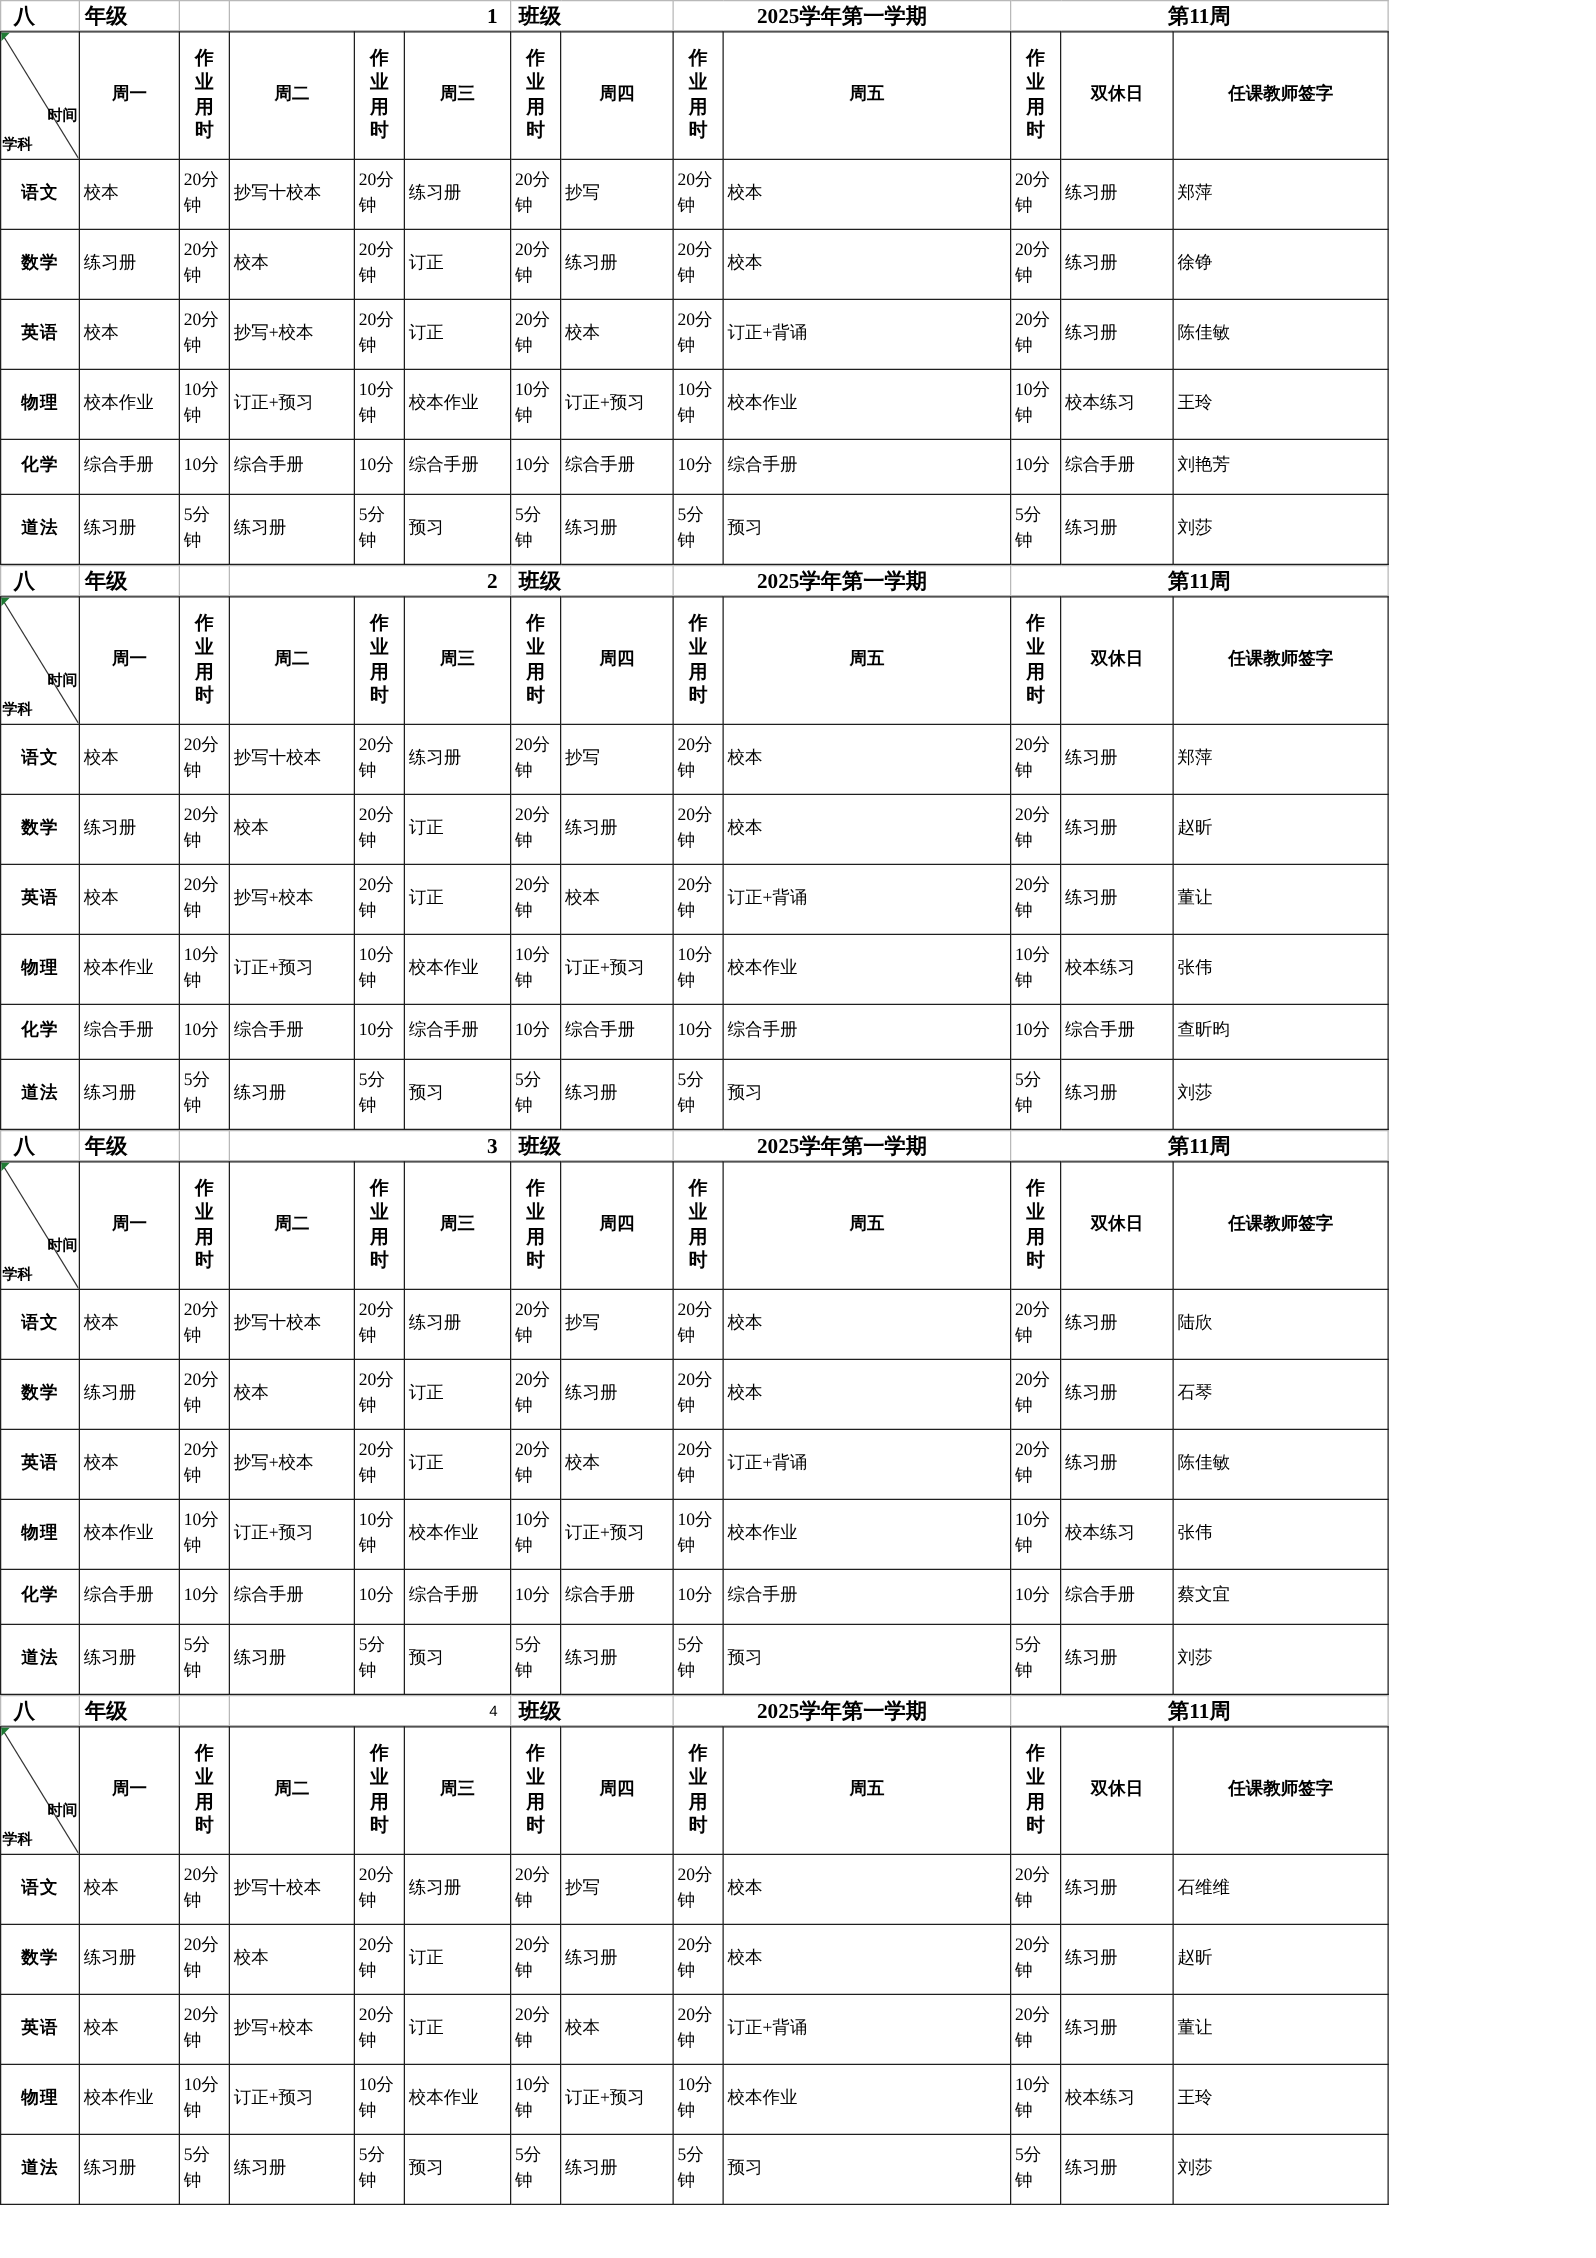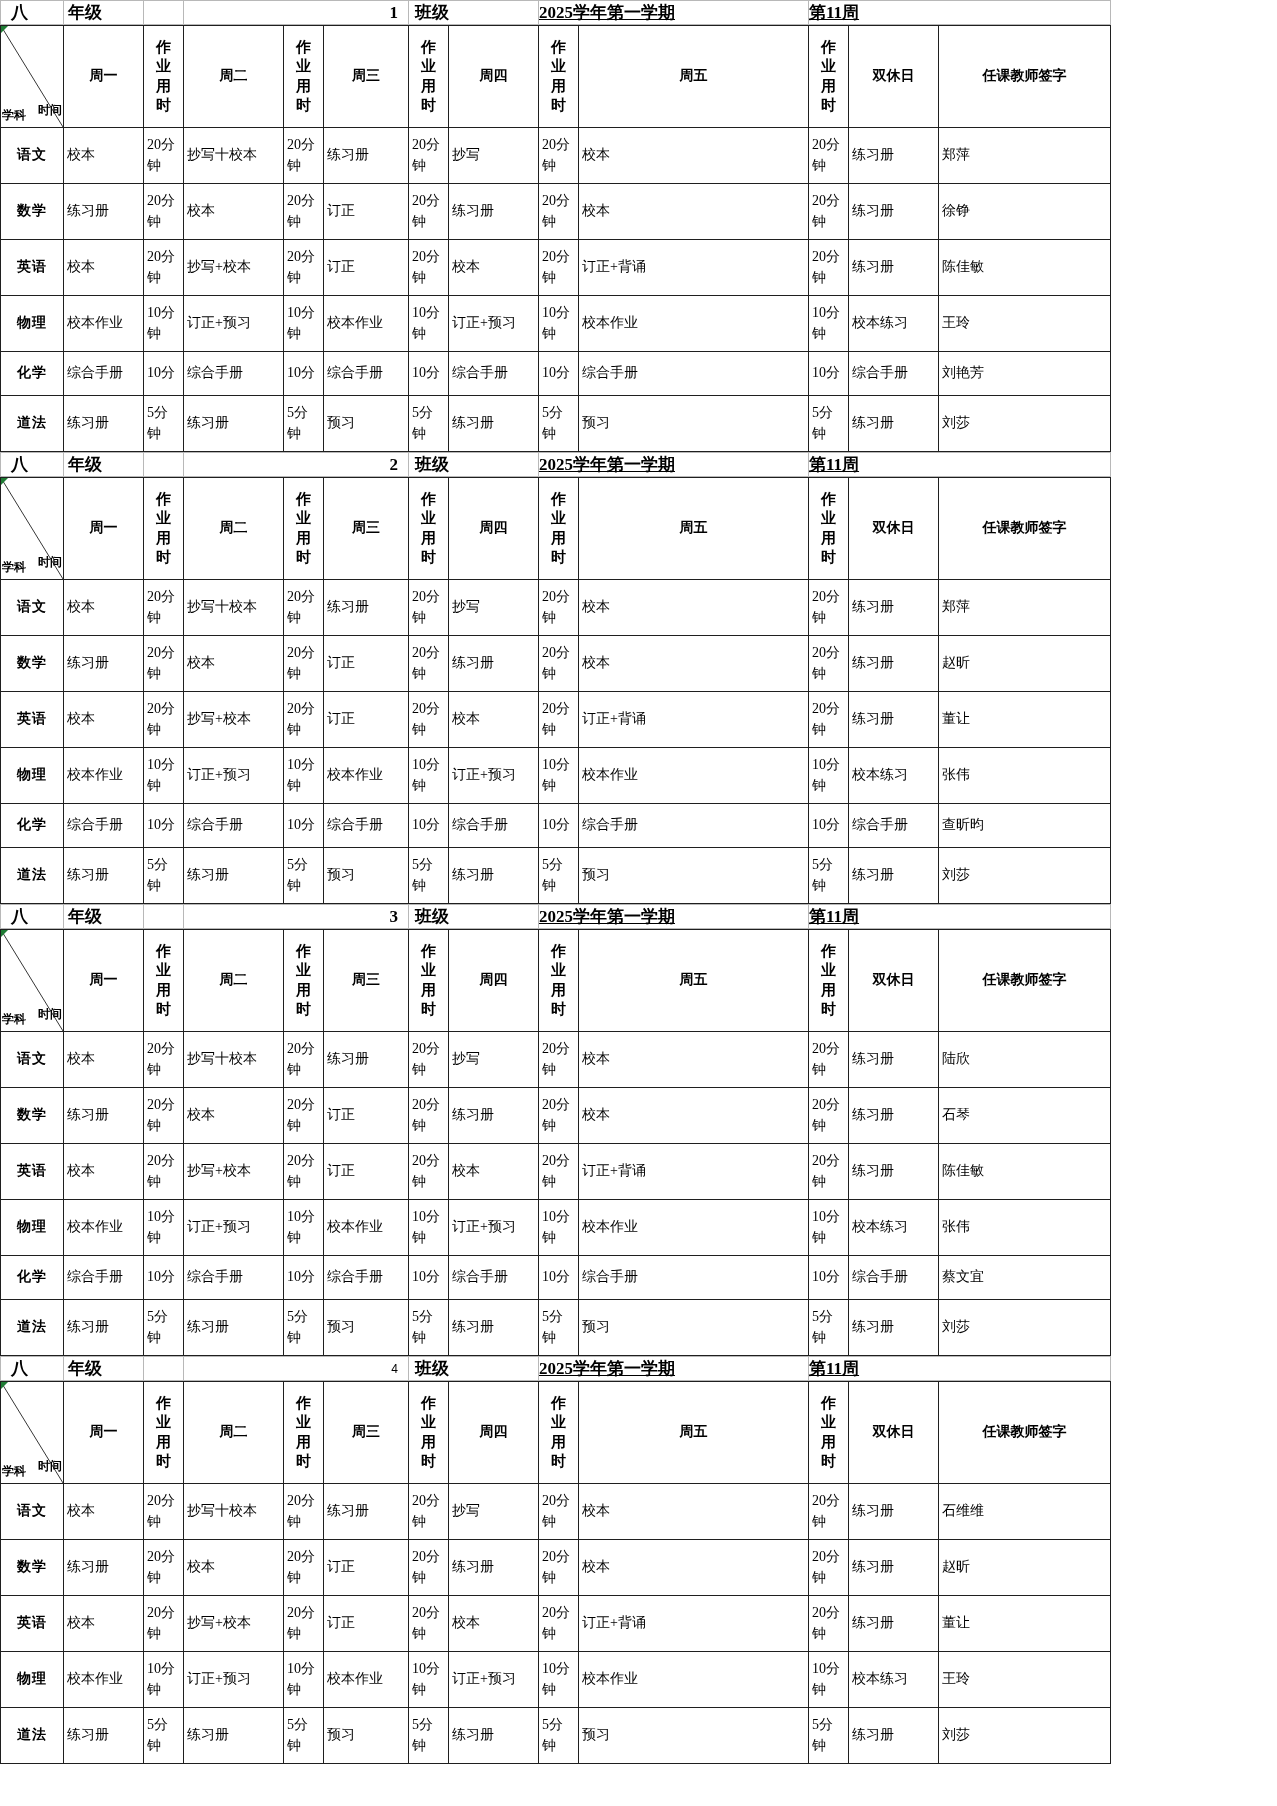--- a/index.html
+++ b/index.html
@@ -21,42 +21,42 @@
   
   .band td{
     border:1px solid #b8b8b8;height:22px;padding:0;
     font-weight:bold;font-size:17px;white-space:nowrap;overflow:visible;
   }
   .band .b-grade{padding-left:10px;}
   .band .b-gradesfx{padding-left:4px;}
   .band .b-num{text-align:right;padding-right:10px;}
   .band .b-num.small{font-weight:normal;font-size:12px;font-family:"Liberation Sans","DejaVu Sans",sans-serif;}
   .band .b-classsfx{padding-left:6px;}
-  .band .b-sem,.band .b-week{text-align:left;text-decoration:underline;}
+  .band .b-sem,.band .b-week{text-align:center;}
   
   .grid td{
     border:1px solid #1f1f1f;padding:0 3px;font-size:14px;
     vertical-align:middle;overflow:hidden;line-height:1.45;
   }
   .grid tr{height:56px;}
   .grid tr.head{height:102px;}
   .grid tr.short{height:44px;}
   .day{font-weight:bold;font-size:18px;text-align:center;}
   .sig{font-size:19px;}
   .dur-h{padding:0;}
   .dur-h .vtext{
     display:block;width:1.15em;margin:0 auto;word-break:break-all;
     line-height:1.3;font-weight:bold;font-size:15px;text-align:center;
   }
   .subj{font-weight:bold;font-size:20px;text-align:center;padding:0;letter-spacing:1px;}
   .teacher{padding-left:8px;}
   
   .diag{position:relative;padding:0;}
   .diag svg{position:absolute;left:0;top:0;width:100%;height:100%;}
-  .corner-time{position:absolute;right:1px;bottom:8px;font-size:12px;font-weight:bold;}
+  .corner-time{position:absolute;right:1px;bottom:26px;font-size:12px;font-weight:bold;}
   .corner-subj{position:absolute;left:1px;bottom:3px;font-size:12px;font-weight:bold;}
   .green-tri{
     position:absolute;left:0;top:0;width:0;height:0;
     border-top:7px solid #1e7b34;border-right:7px solid transparent;
   }
 </style>
 </head>
 <body>
 
 <div class="sheet">

